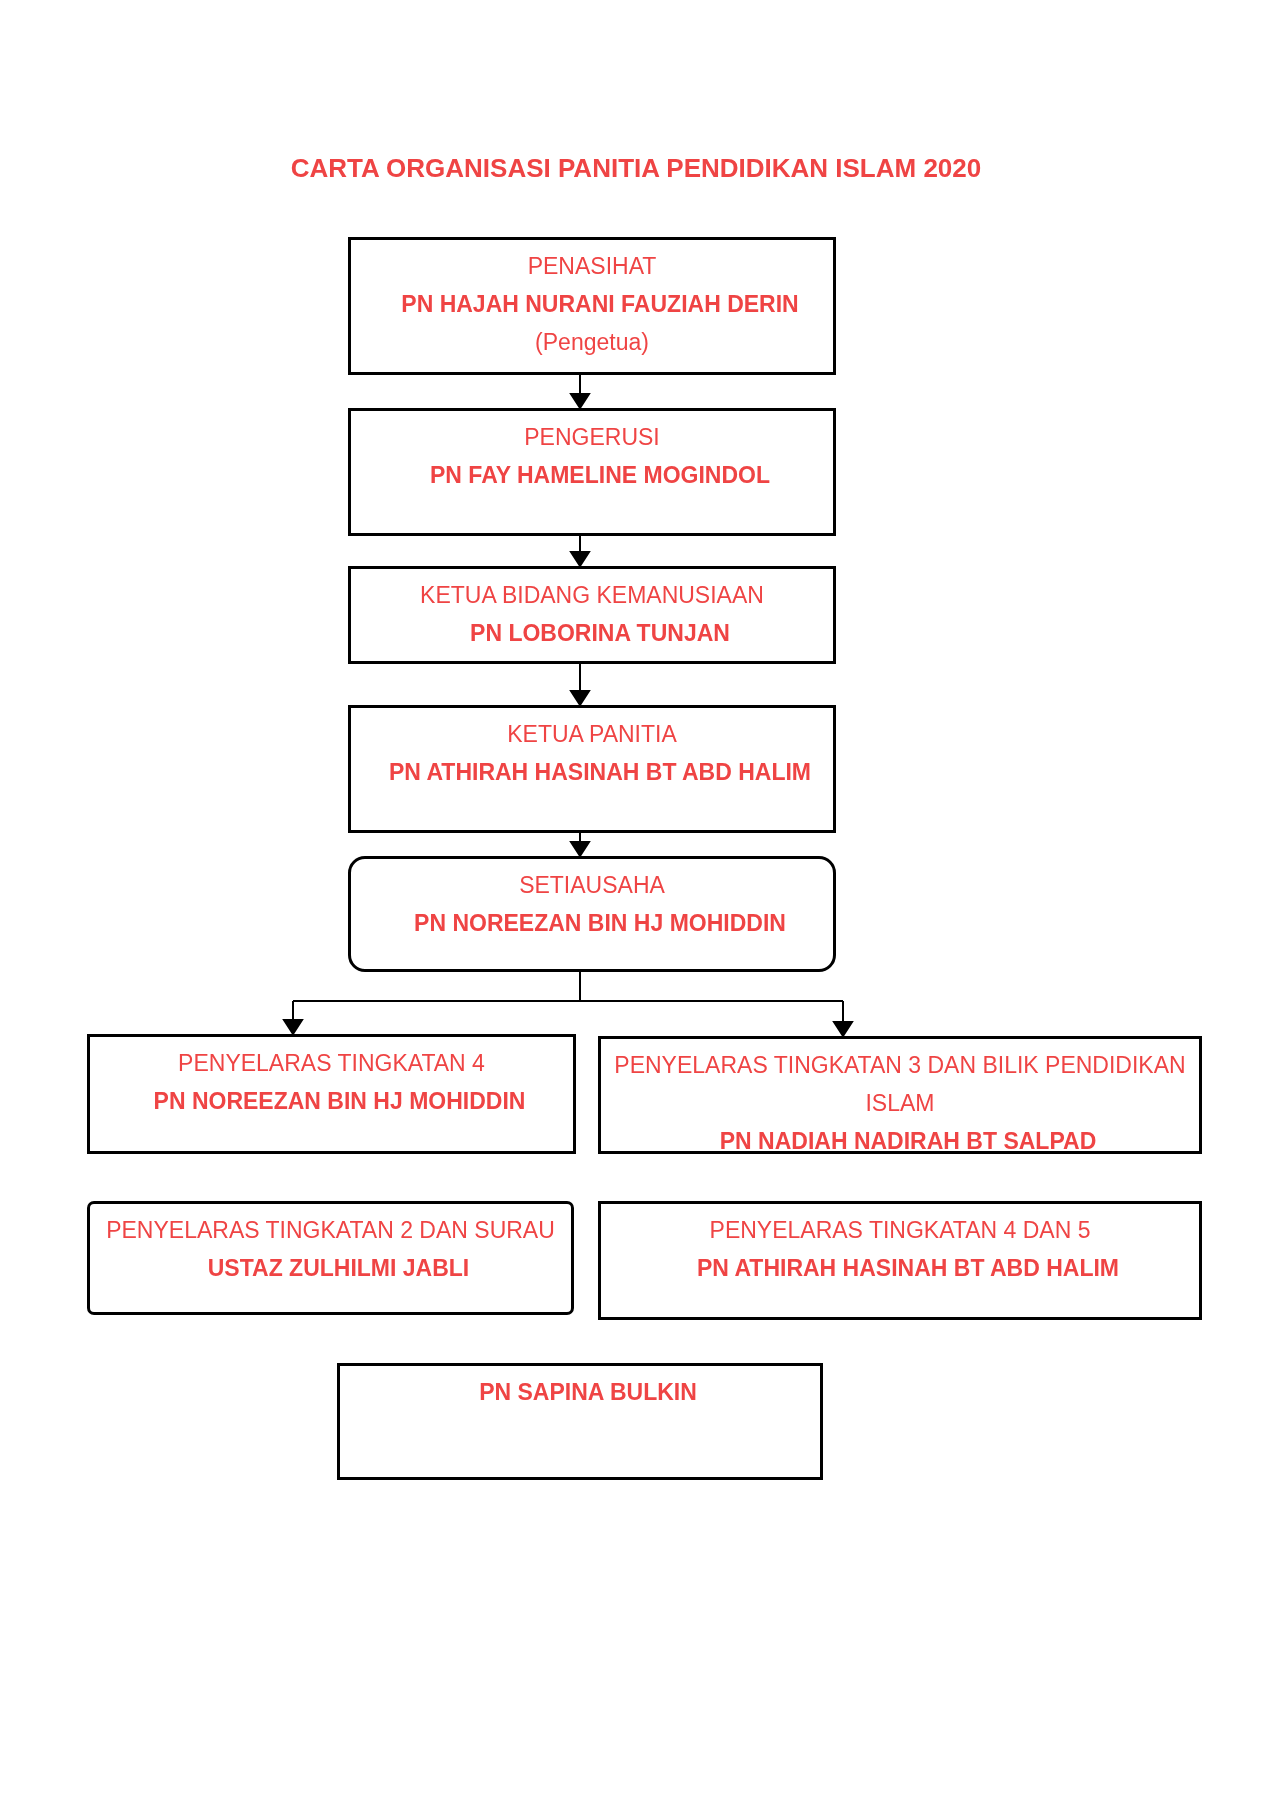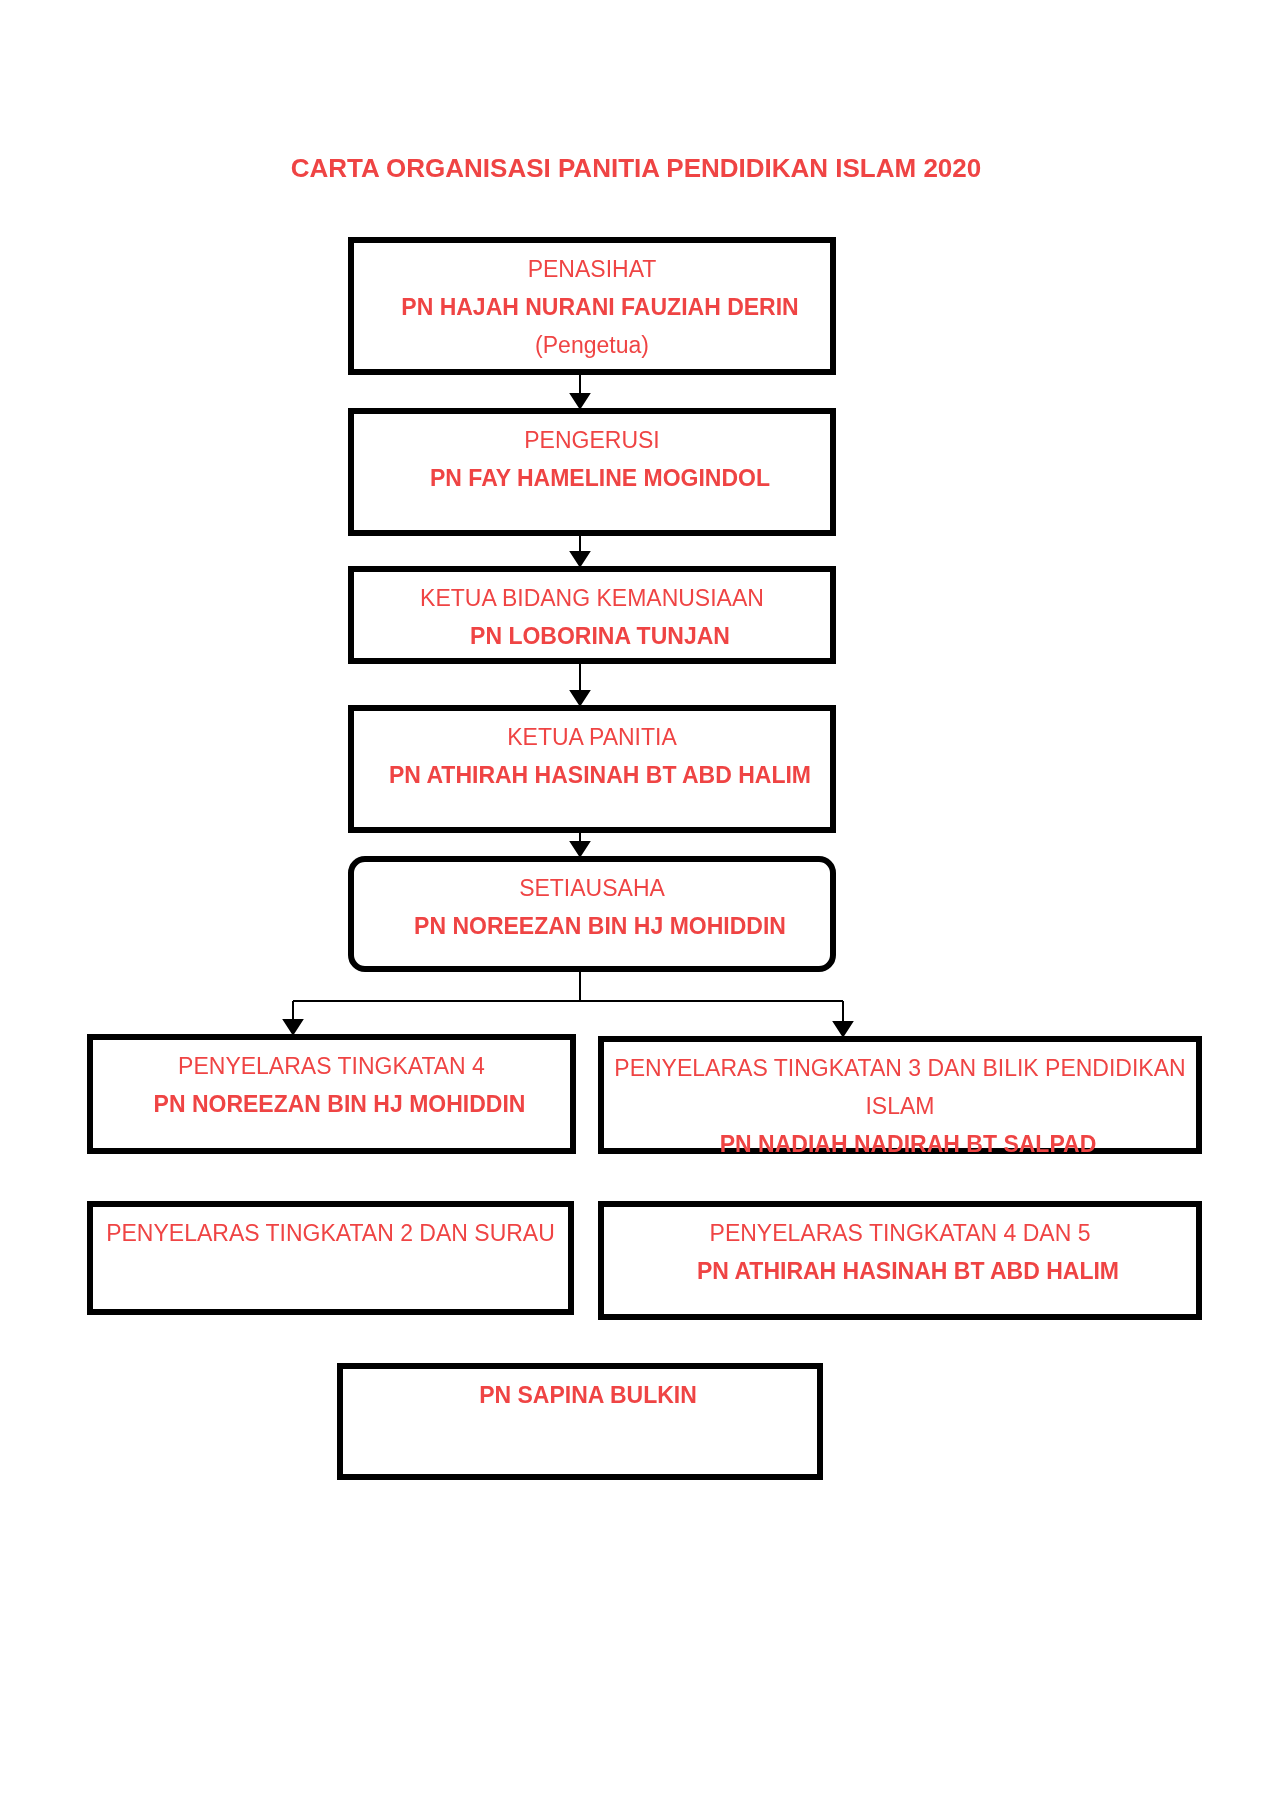--- a/index.html
+++ b/index.html
@@ -19,21 +19,21 @@
     left: 0;
     width: 100%;
     text-align: center;
     font-size: 26px;
     font-weight: bold;
     line-height: 34px;
     letter-spacing: 0px;
   }
   .obox {
     position: absolute;
-    border: 6px solid #000000;
+    border: 3px solid #000000;
     background: #ffffff;
     box-sizing: border-box;
     text-align: center;
     padding-top: 7px;
   }
   .line {
     font-size: 23px;
     line-height: 38px;
     white-space: nowrap;
   }
@@ -46,21 +46,21 @@
     pointer-events: none;
   }
   
   #box-penasihat     { left: 348px; top: 237px;  width: 488px; height: 138px; }
   #box-pengerusi     { left: 348px; top: 408px;  width: 488px; height: 128px; }
   #box-ketua-bidang  { left: 348px; top: 566px;  width: 488px; height: 98px;  }
   #box-ketua-panitia { left: 348px; top: 705px;  width: 488px; height: 128px; }
   #box-setiausaha    { left: 348px; top: 856px;  width: 488px; height: 116px; border-radius: 17px; }
   #box-tingkatan1    { left: 87px;  top: 1034px; width: 489px; height: 120px; }
   #box-tingkatan3    { left: 598px; top: 1036px; width: 604px; height: 118px; }
-  #box-tingkatan2    { left: 87px;  top: 1201px; width: 487px; height: 114px; }
+  #box-tingkatan2    { left: 87px;  top: 1201px; width: 487px; height: 114px; border-radius: 7px; }
   #box-tingkatan45   { left: 598px; top: 1201px; width: 604px; height: 119px; }
   #box-khas          { left: 337px; top: 1363px; width: 486px; height: 117px; }
 </style>
 </head>
 <body>
 
 <div class="page">
 
   <svg class="connectors" width="1272" height="1800" viewBox="0 0 1272 1800">
     <g stroke="#000000" stroke-width="2" fill="#000000">
@@ -130,20 +130,21 @@
   </div>
 
   <div class="obox" id="box-tingkatan3">
     <div class="line">PENYELARAS TINGKATAN 3 DAN BILIK PENDIDIKAN</div>
     <div class="line">ISLAM</div>
     <div class="line bold">PN NADIAH NADIRAH BT SALPAD</div>
   </div>
 
   <div class="obox" id="box-tingkatan2">
     <div class="line">PENYELARAS TINGKATAN 2 DAN SURAU</div>
+    <div class="line bold">USTAZ ZULHILMI JABLI</div>
   </div>
 
   <div class="obox" id="box-tingkatan45">
     <div class="line">PENYELARAS TINGKATAN 4 DAN 5</div>
     <div class="line bold">PN ATHIRAH HASINAH BT ABD HALIM</div>
   </div>
 
   <div class="obox" id="box-khas">
     <div class="line bold">PN SAPINA BULKIN</div>
   </div>

